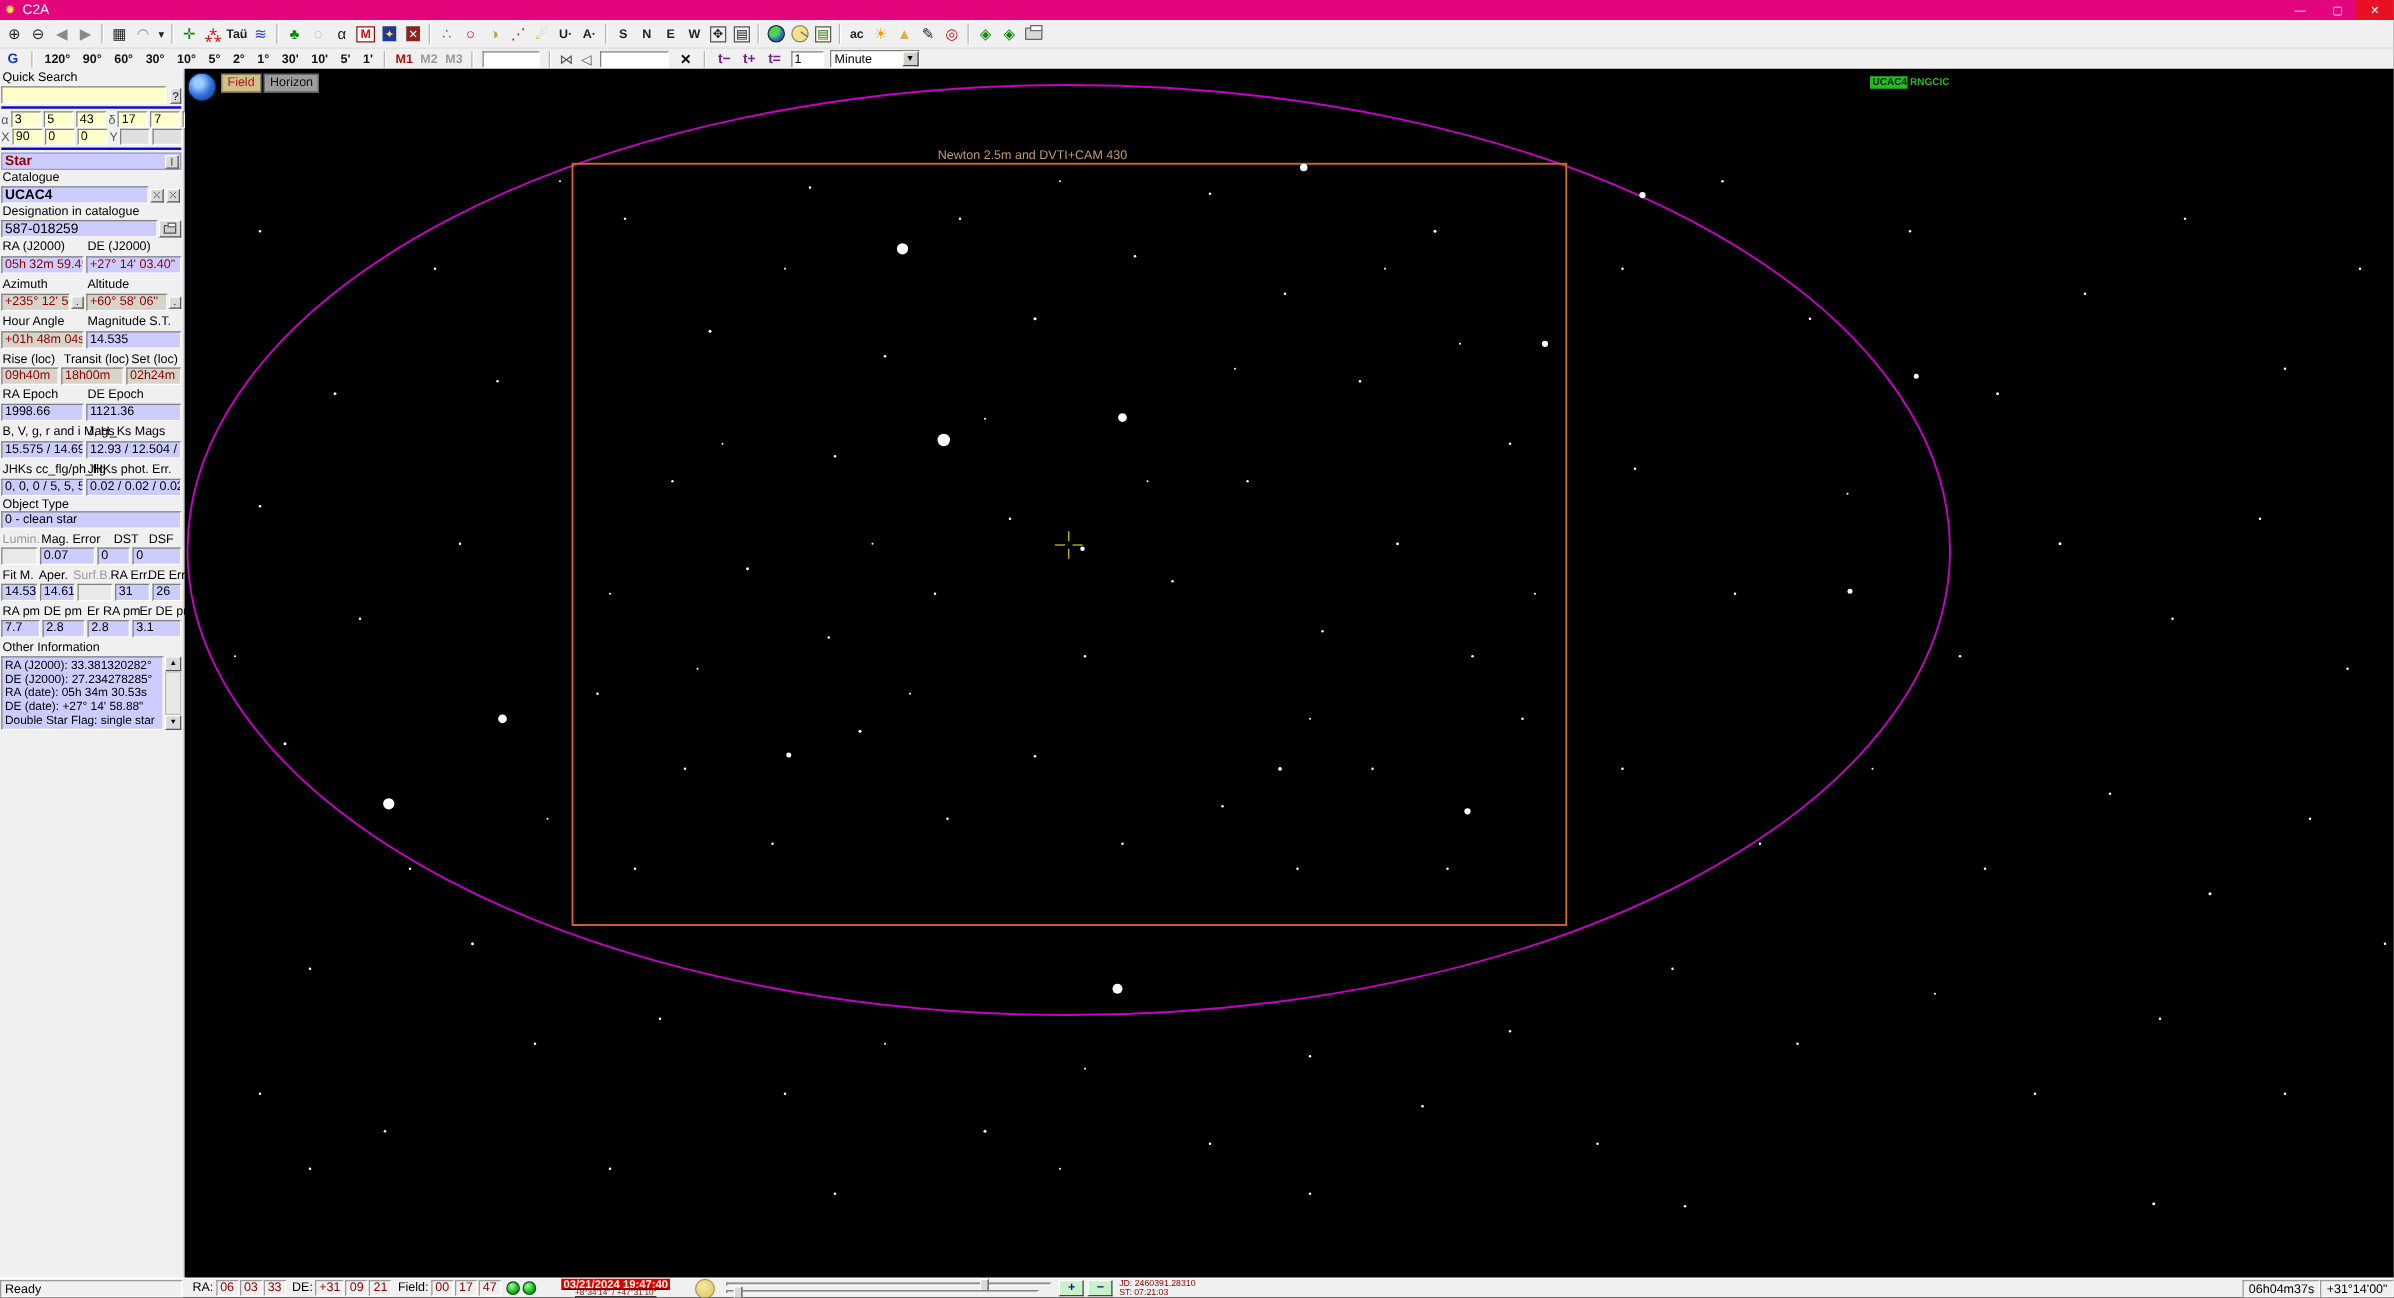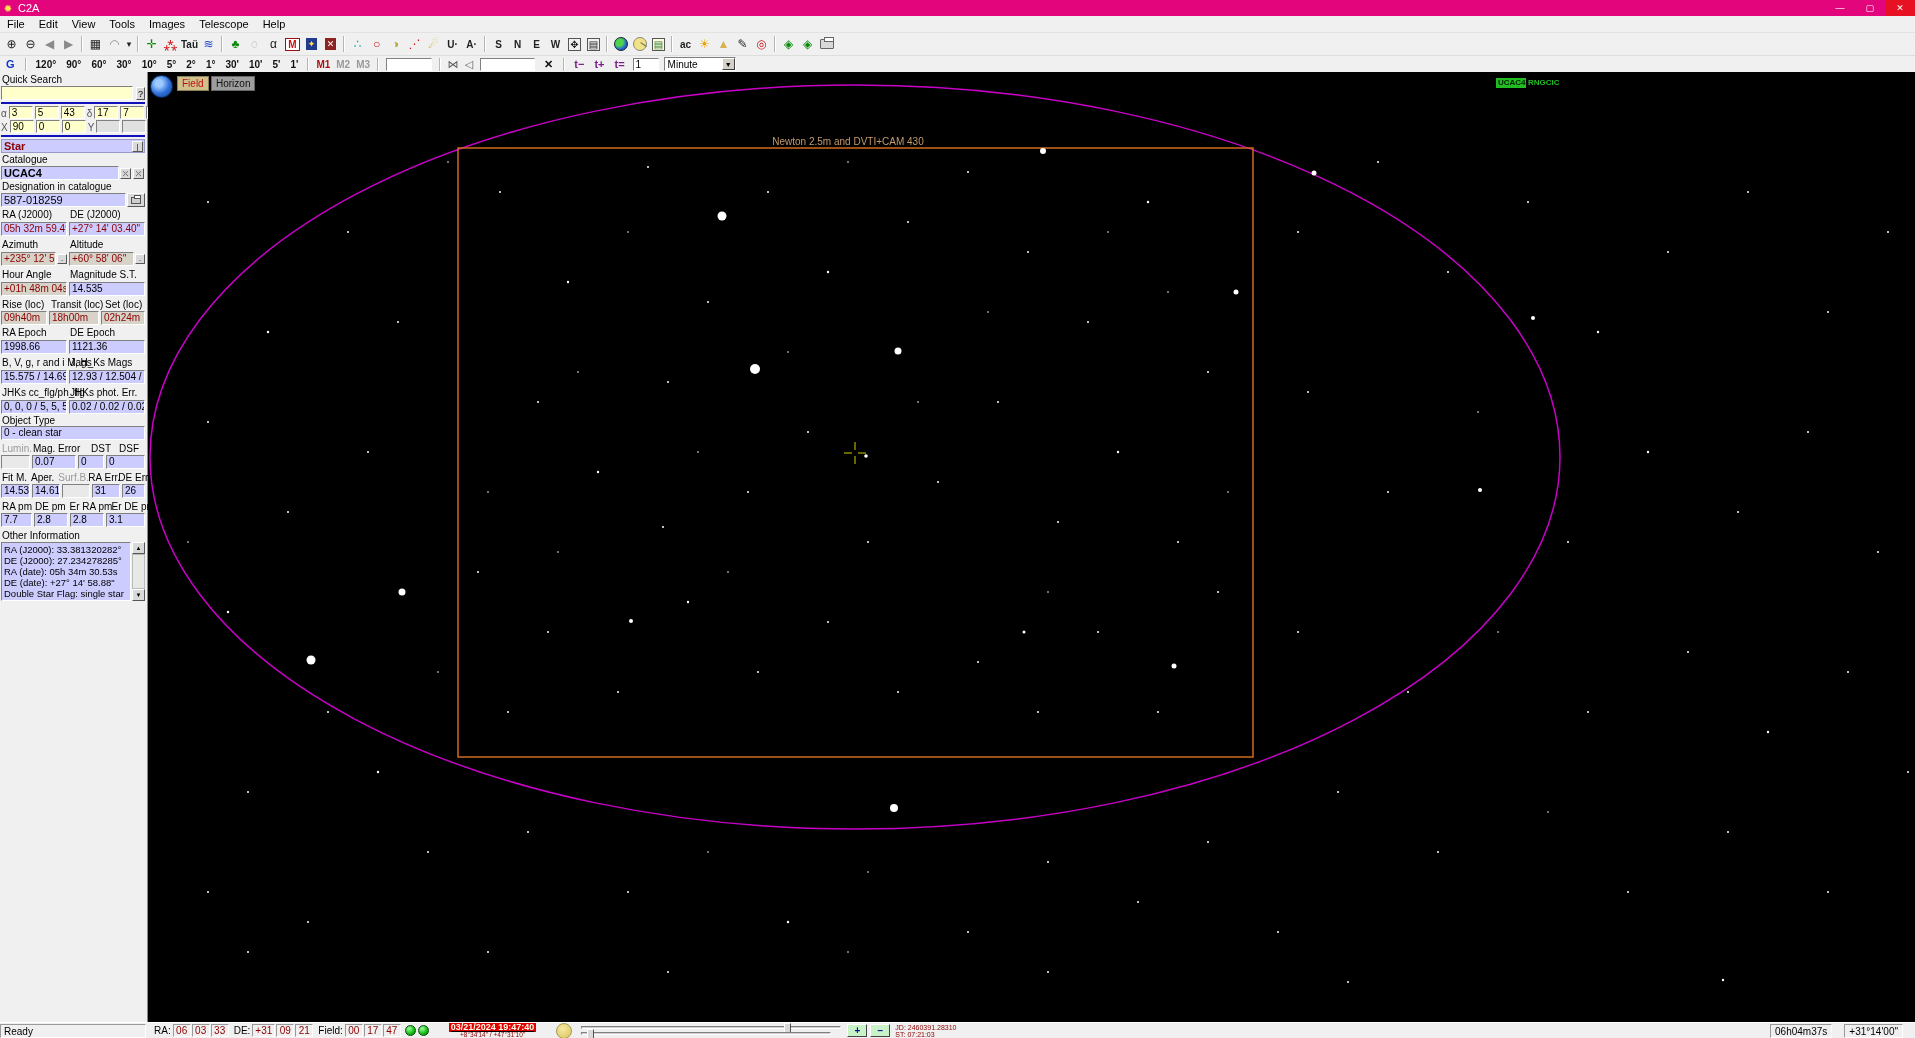--- a/index.html
+++ b/index.html
@@ -116,46 +116,37 @@
   .dateblock .sub { color:#8b0000; font-size:6.5px; line-height:6px; }
   .moonstat { width:16px; height:16px; border-radius:50%; background:radial-gradient(circle at 40% 35%, #f6eaa0, #d9c35e); border:1px solid #a79a4d; margin:0 3px; }
   .sliders { display:flex; flex-direction:column; gap:3px; margin:0 6px; }
   .slider { position:relative; height:3px; background:#cfcfcf; border:1px solid; border-color:#808080 #fff #fff #808080; }
   .slider.s1 { width:260px; }
   .slider.s2 { width:250px; }
   .shandle { position:absolute; top:-4px; width:7px; height:11px; background:#d9d9d9; border:1px solid; border-color:#fff #555 #555 #fff; }
   .pmbtn { width:20px; height:13px; background:#c9f2c9; border:1px solid; border-color:#fff #444 #444 #fff; color:#111199; font-weight:bold; font-size:10px; line-height:11px; text-align:center; margin-right:3px; }
   .jdst { color:#8b0000; font-size:7px; line-height:7px; padding-left:2px; white-space:nowrap; }
   .spacer { flex:1; }
-  .rpanel { border:1px solid; border-color:#9a9a9a #fff #fff #9a9a9a; height:14px; line-height:13px; padding:0 4px; margin-right:12px; white-space:nowrap; }
+  .rpanel { border:1px solid; border-color:#9a9a9a #fff #fff #9a9a9a; height:14px; line-height:13px; padding:0 4px; margin-right:0; white-space:nowrap; }
 </style>
 </head>
 <body>
 
 <div class="window">
 
   <div class="titlebar">
     <span class="logo">✹</span>
     <span class="ttl">C2A</span>
     <div class="caption-btns">
         <span class="cbtn">—</span>
         <span class="cbtn">▢</span>
         <span class="cbtn close">✕</span>
       </div>
   </div>
 
-  <div class="menubar">
-      <span class="menu-item">File</span>
-      <span class="menu-item">Edit</span>
-      <span class="menu-item">View</span>
-      <span class="menu-item">Tools</span>
-      <span class="menu-item">Images</span>
-      <span class="menu-item">Telescope</span>
-      <span class="menu-item">Help</span>
-    </div>
 
   <div class="toolbar1">
       <span class="tbtn ">
         <span class="g">⊕</span>
       </span>
       <span class="tbtn ">
         <span class="g">⊖</span>
       </span>
       <span class="tbtn gry">
         <span class="g">◀</span>
@@ -599,21 +590,21 @@
           <circle cx="1575" cy="908" r="1.2" fill="#fff"></circle>
           <circle cx="900" cy="900" r="1" fill="#fff"></circle>
           <circle cx="1200" cy="910" r="1" fill="#fff"></circle>
           <circle cx="520" cy="900" r="1" fill="#fff"></circle>
           <circle cx="100" cy="880" r="1" fill="#fff"></circle>
           <line x1="696" y1="381" x2="704" y2="381" stroke="#cfcf00" stroke-width="1"></line>
           <line x1="710" y1="381" x2="718" y2="381" stroke="#cfcf00" stroke-width="1"></line>
           <line x1="707" y1="370" x2="707" y2="378" stroke="#cfcf00" stroke-width="1"></line>
           <line x1="707" y1="384" x2="707" y2="392" stroke="#cfcf00" stroke-width="1"></line>
         </svg>
-      <div class="frame-label" id="frame-label" style="left: 700px; top: 64px; color: rgb(196, 154, 108);">Newton 2.5m and DVTI+CAM 430</div>
+      <div class="frame-label" id="frame-label" style="left: 678px; top: 64px; color: rgb(196, 154, 108);">Newton 2.5m and DVTI+CAM 430</div>
       <div class="sphere"></div>
       <div class="maptab field">Field</div>
       <div class="maptab horizon">Horizon</div>
       <div class="badge ucac4">UCAC4</div>
       <div class="badge rngcic">RNGCIC</div>
     </div>
   </div>
 
   <div class="statusbar">
     <span class="panel ready">Ready</span>

